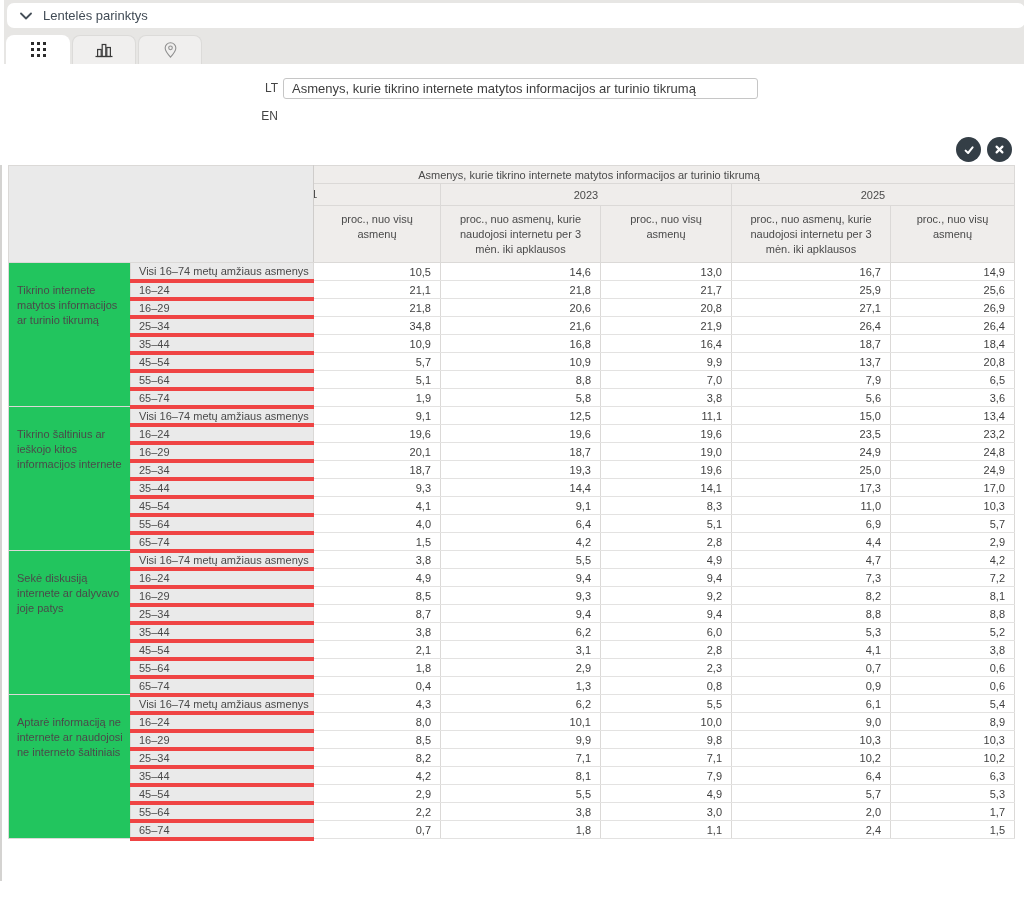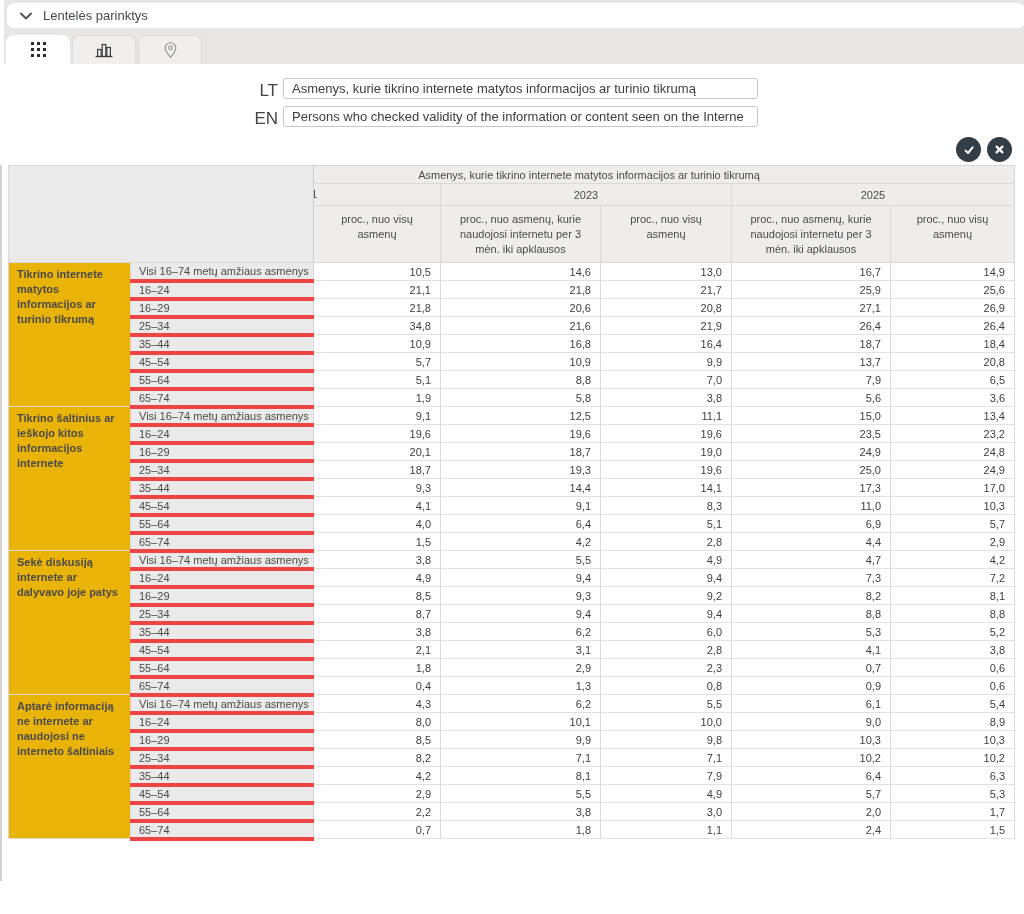--- a/index.html
+++ b/index.html
@@ -12,21 +12,21 @@
                  border-radius:7px; display:flex; align-items:center; padding-left:13px; cursor:pointer; }
   .options-bar span { margin-left:11px; font-size:13px; color:#414b55; }
   .tab-row { position:absolute; left:2px; bottom:0; height:29px; display:flex; }
   .tab { width:64px; height:29px; margin-right:2px; display:flex; align-items:center; justify-content:center;
          background:#f0efee; border:1px solid #dcdbd9; border-bottom:none; border-radius:8px 8px 0 0; cursor:pointer; }
   .tab.active { background:#fff; border:none; }
 
   
   .form-row { position:absolute; left:0; width:1024px; height:22px; }
   .form-row label { position:absolute; right:746px; top:3px; width:60px; text-align:right;
-                    font-size:17px; color:#444; }
+                    font-size:12px; color:#444; }
   .form-row input { position:absolute; left:283px; top:0; width:475px; height:21px;
                     border:1px solid #c6c6c6; border-radius:3px; padding:0 8px; font-size:13px;
                     color:#3d3d3d; font-family:inherit; background:#fff; }
 
   
   .round-btn { position:absolute; top:137px; width:25px; height:25px; border:none; border-radius:50%;
                background:#343e46; display:flex; align-items:center; justify-content:center; cursor:pointer; }
   .round-btn.confirm { left:956px; }
   .round-btn.cancel  { left:987px; }
 
@@ -38,21 +38,21 @@
   table { border:1px solid #c9c7c5; }
 
   th { background:#efedeb; font-weight:normal; color:#4a4a4a; }
   .title-cell { height:18px; text-align:center; padding-right:150px; font-size:11px; }
   .year-cell  { height:22px; text-align:center; }
   .year-partial { position:relative; overflow:hidden; }
   .year-partial i { position:absolute; left:-21px; top:4px; font-style:normal; }
   .measure-cell { height:57px; vertical-align:top; text-align:center; padding:6px 14px 0 14px; line-height:1.35; }
 
   .left-block { background:#eaeaea; border-right:1px solid #cfcdcb; }
-  .group-cell { background:#eab308; vertical-align:top; padding:4px 6px 0 8px; line-height:1.35; color:#4a4a4a;font-weight:bold; }
+  .group-cell { background:#22c55e; vertical-align:top; padding:20px 6px 0 8px; line-height:1.35; color:#4a4a4a; }
   .age-cell   { background:#eaeaea; padding-left:8px; color:#4a4a4a; height:18px;
                 border-top:1px solid #dedddb; border-bottom:4px solid #ef4444;
                 white-space:nowrap; overflow:hidden; }
   .val-cell   { background:#fff; text-align:right; padding-right:9px; color:#3e3e3e; height:18px;
                 border-top:1px solid #e3e2e1; border-bottom:1px solid #e3e2e1;
                 border-left:1px solid #d7d6d4; }
 </style>
 </head>
 <body>
 
@@ -95,21 +95,20 @@
     </div>
   </div>
 </div>
 
 <div class="form-row" style="top:78px;">
   <label>LT</label>
   <input type="text" value="Asmenys, kurie tikrino internete matytos informacijos ar turinio tikrumą" style="">
 </div>
 <div class="form-row" style="top:106px;padding-left:24px;">
   <label>EN</label>
-  <input type="text" value="Persons who checked validity of the information or content seen on the Interne" style="">
 </div>
 
 <button class="round-btn confirm">
   <svg width="12" height="12" viewBox="0 0 12 12" fill="none">
     <polyline points="2.6,6.6 5.1,9 9.6,3.4" stroke="#fff" stroke-width="2" stroke-linecap="round" stroke-linejoin="round"></polyline>
   </svg>
 </button>
 <button class="round-btn cancel">
   <svg width="11" height="11" viewBox="0 0 11 11" fill="none">
     <line x1="2.6" y1="2.6" x2="8.4" y2="8.4" stroke="#fff" stroke-width="2.2" stroke-linecap="round"></line>

